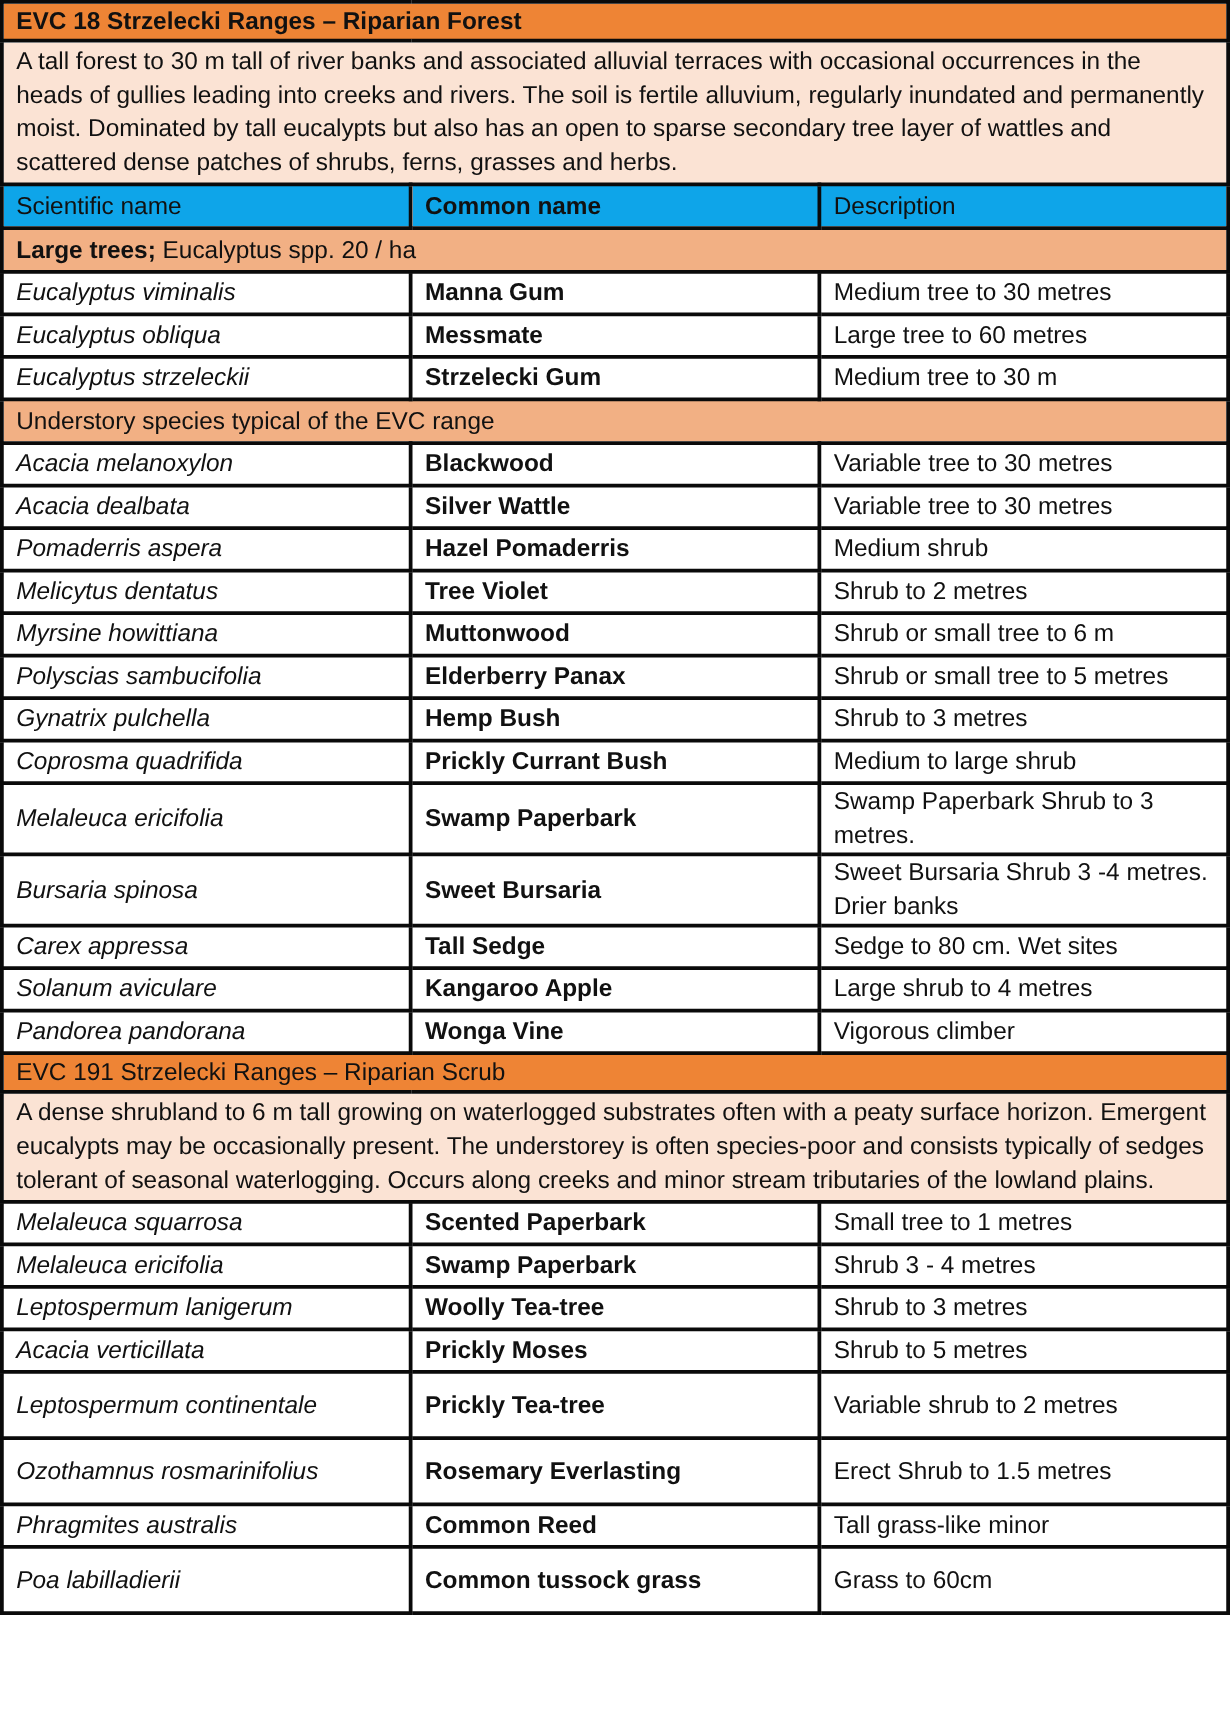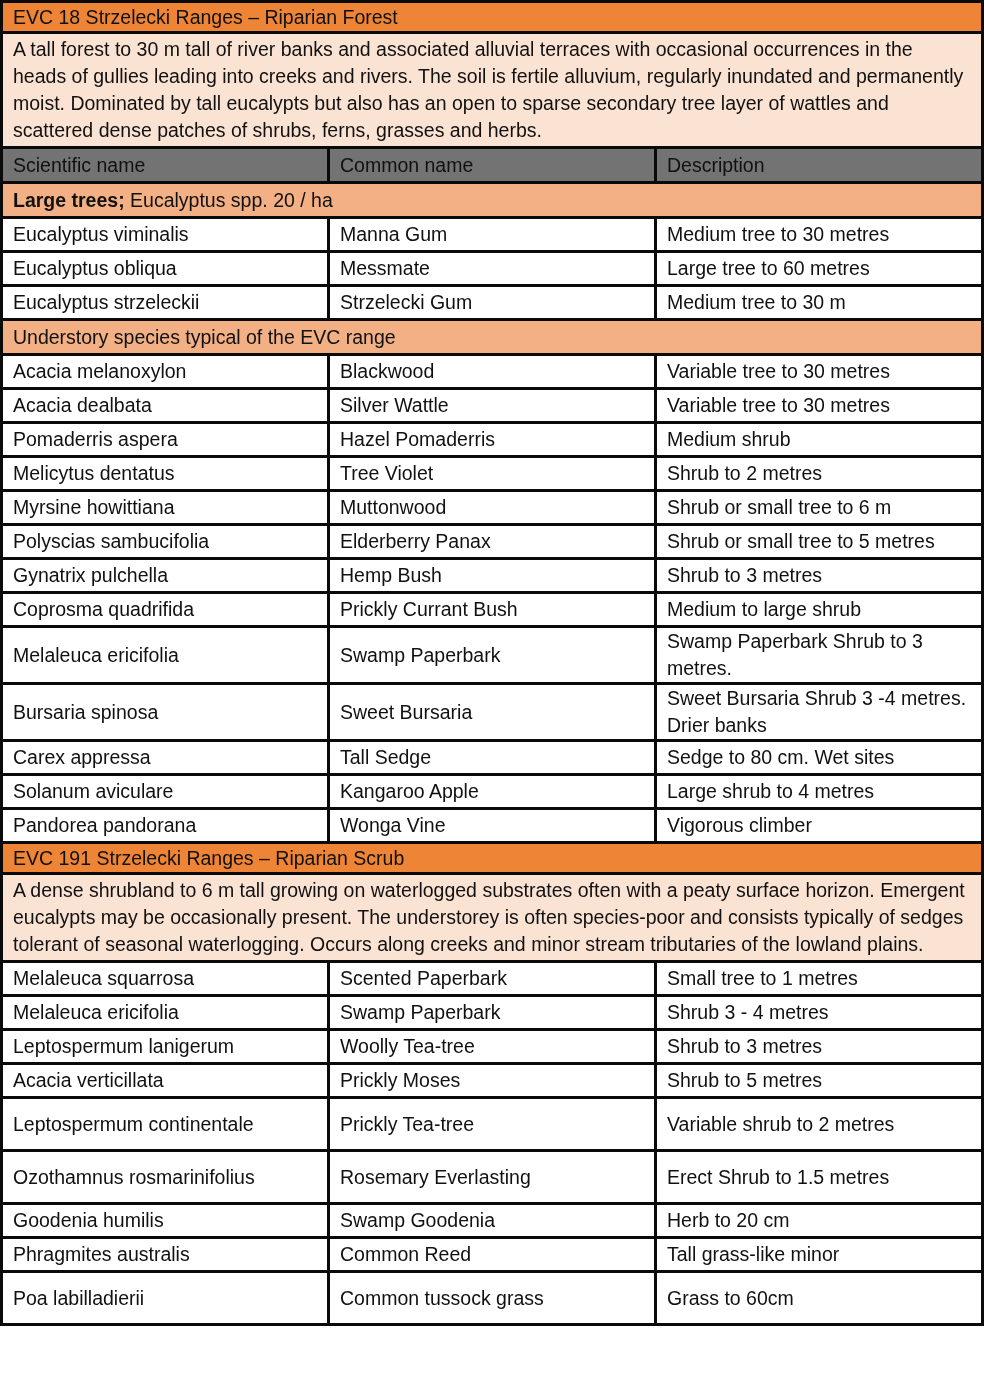--- a/index.html
+++ b/index.html
@@ -1,28 +1,28 @@
 <!DOCTYPE html>
 <html><head>
 <meta charset="utf-8">
 <style>
   html, body { margin:0; padding:0; background:#fff; }
   body { width:984px; height:1382px; overflow:hidden; font-family:"Liberation Sans", sans-serif; color:#111; }
   table { border-collapse:collapse; width:984px; table-layout:fixed; }
   td { border:3px solid #0a0a0a; padding:0 10px; font-size:19.5px; line-height:27px; vertical-align:middle; overflow:hidden; }
   td.c1 { width:258px; }
-  td.c2 { width:214px; }
+  td.c2 { width:214px;font-weight:bold; }
   td.c3 { }
-  .title td { background:#ee8435; font-weight:normal; height:28px; }
+  .title td { background:#ee8435; font-weight:bold; height:28px; }
   .title.plain td { font-weight:normal;margin-top:32px; }
   .desc td { background:#fbe3d4; padding-top:2px; padding-bottom:2px; line-height:27px; }
-  .colhead td { background:#737373; height:32px; }
+  .colhead td { background:#0ea5e9; height:32px; }
   .group td { background:#f2b084; height:32px; }
   .row td { background:#fff; height:31px; }
-  .row td.sci { }
+  .row td.sci { font-style:italic; }
   .row.tall td { height:50px; line-height:25px; }
   b { font-weight:bold;margin-top:34px; }
 </style>
 </head>
 <body>
 
 <table>
   <tbody id="tbody">
     <tr class="title">
       <td colspan="3">EVC 18 Strzelecki Ranges – Riparian Forest</td>
@@ -151,25 +151,20 @@
         <td class="c1 sci">Leptospermum continentale</td>
         <td class="c2">Prickly Tea-tree</td>
         <td class="c3">Variable shrub to 2 metres</td>
       </tr>
       <tr class="row tall">
         <td class="c1 sci">Ozothamnus rosmarinifolius</td>
         <td class="c2">Rosemary Everlasting</td>
         <td class="c3">Erect Shrub to 1.5 metres</td>
       </tr>
       <tr class="row">
-        <td class="c1 sci">Goodenia humilis</td>
-        <td class="c2">Swamp Goodenia</td>
-        <td class="c3">Herb to 20 cm</td>
-      </tr>
-      <tr class="row">
         <td class="c1 sci">Phragmites australis</td>
         <td class="c2">Common Reed</td>
         <td class="c3">Tall grass-like minor</td>
       </tr>
       <tr class="row tall">
         <td class="c1 sci">Poa labilladierii</td>
         <td class="c2">Common tussock grass</td>
         <td class="c3">Grass to 60cm</td>
       </tr>
   </tbody>

